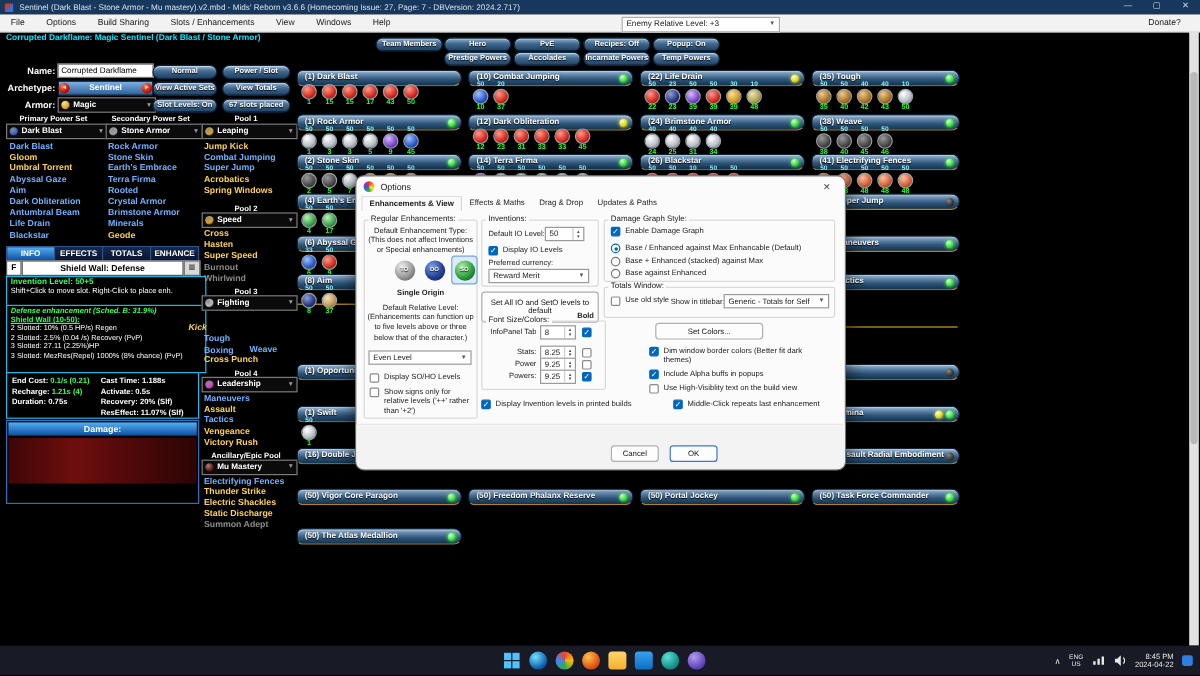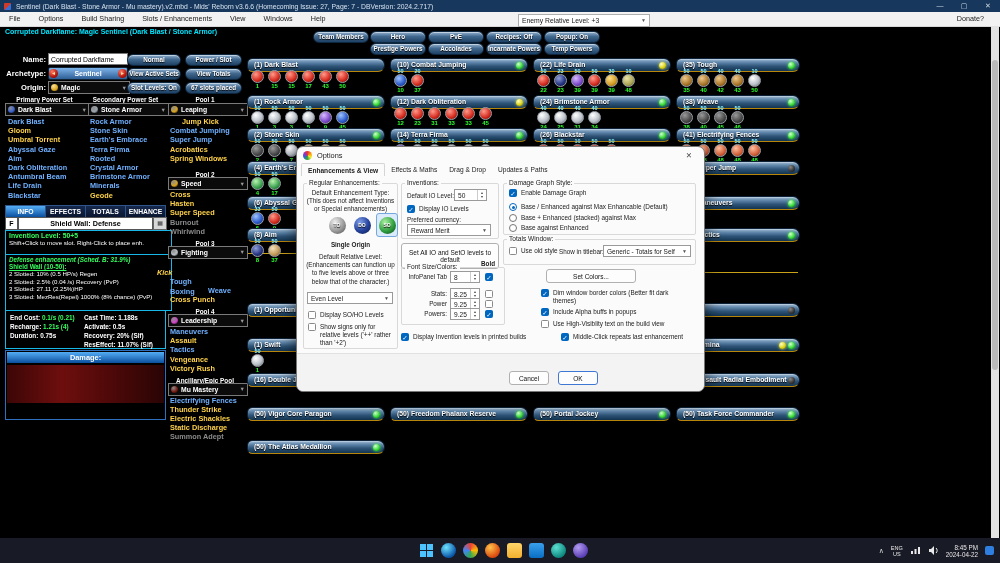--- a/index.html
+++ b/index.html
@@ -130,21 +130,21 @@
 <div class="abs" id="build-line">Corrupted Darkflame: Magic Sentinel (Dark Blast / Stone Armor)</div>
 
 <div class="abs lbl" style="left:6px;top:55px;width:40px;">Name:</div>
 <input class="abs" id="name-input" value="Corrupted Darkflame" style="">
 <div class="abs lbl" style="left:2px;top:69px;width:44px;">Archetype:</div>
 <div class="abs" id="arch-box">
   <span class="arrow">◄</span>
   <span class="at">Sentinel</span>
   <span class="arrow">►</span>
 </div>
-<div class="abs lbl" style="left:6px;top:83px;width:40px;">Origin:</div>
+<div class="abs lbl" style="left:6px;top:83px;width:40px;">Armor:</div>
 <div class="abs dsel" style="left:48px;top:81px;width:76px;">
   <span class="ic" style="background:radial-gradient(circle at 35% 30%,#ffe29a,#d8a520 60%,#6e4c0e);"></span>
   <span>Magic</span>
   <span class="caret">▼</span>
 </div>
 <div class="abs pillbtn" style="left:127px;top:54px;width:52px;">Normal</div>
 <div class="abs pillbtn" style="left:185px;top:54px;width:55px;">Power / Slot</div>
 <div class="abs pillbtn" style="left:127px;top:68px;width:52px;">View Active Sets</div>
 <div class="abs pillbtn" style="left:185px;top:68px;width:55px;">View Totals</div>
 <div class="abs pillbtn" style="left:127px;top:82px;width:52px;">Slot Levels: On</div>
@@ -424,21 +424,21 @@
 <div class="plist-item st-t" style="left: 8px; top: 190.6px;">Blackstar</div>
 <div class="plist-item st-t" style="left: 90px; top: 117px;">Rock Armor</div>
 <div class="plist-item st-t" style="left: 90px; top: 126.2px;">Stone Skin</div>
 <div class="plist-item st-t" style="left: 90px; top: 135.4px;">Earth's Embrace</div>
 <div class="plist-item st-t" style="left: 90px; top: 144.6px;">Terra Firma</div>
 <div class="plist-item st-t" style="left: 90px; top: 153.8px;">Rooted</div>
 <div class="plist-item st-t" style="left: 90px; top: 163px;">Crystal Armor</div>
 <div class="plist-item st-t" style="left: 90px; top: 172.2px;">Brimstone Armor</div>
 <div class="plist-item st-t" style="left: 90px; top: 181.4px;">Minerals</div>
 <div class="plist-item st-a" style="left: 90px; top: 190.6px;">Geode</div>
-<div class="plist-item st-a" style="left: 182px; top: 117px; text-align: right;">Jump Kick</div>
+<div class="plist-item st-a" style="left: 170px; top: 117px; text-align: right;">Jump Kick</div>
 <div class="plist-item st-t" style="left: 170px; top: 126.2px;">Combat Jumping</div>
 <div class="plist-item st-t" style="left: 170px; top: 135.4px;">Super Jump</div>
 <div class="plist-item st-a" style="left: 170px; top: 144.6px;">Acrobatics</div>
 <div class="plist-item st-a" style="left: 170px; top: 153.8px;">Spring Windows</div>
 <div class="colhdr" style="left: 168px; top: 171px; width: 74px;">Pool 2</div>
 <div class="abs dsel" style="left: 168px; top: 177px; width: 74px;">
     <span class="ic" style="background: radial-gradient(circle at 35% 30%, rgba(255, 255, 255, 0.533), rgb(216, 165, 32) 55%, rgba(0, 0, 0, 0.667));"></span>
     <span>Speed</span>
     <span class="caret">▼</span>
   </div>

